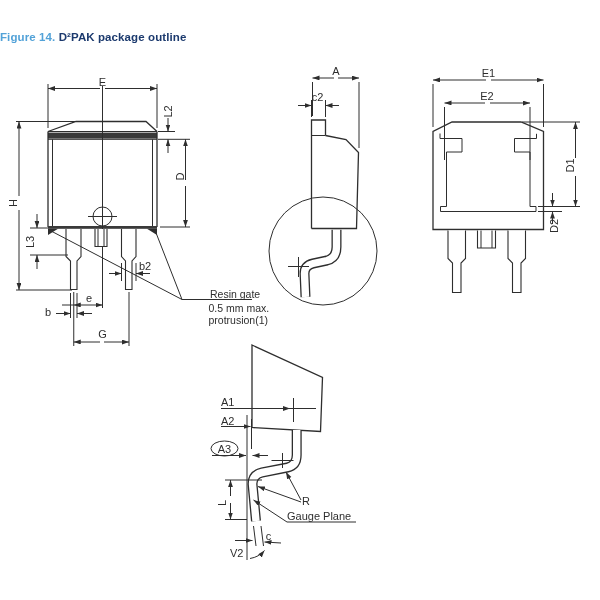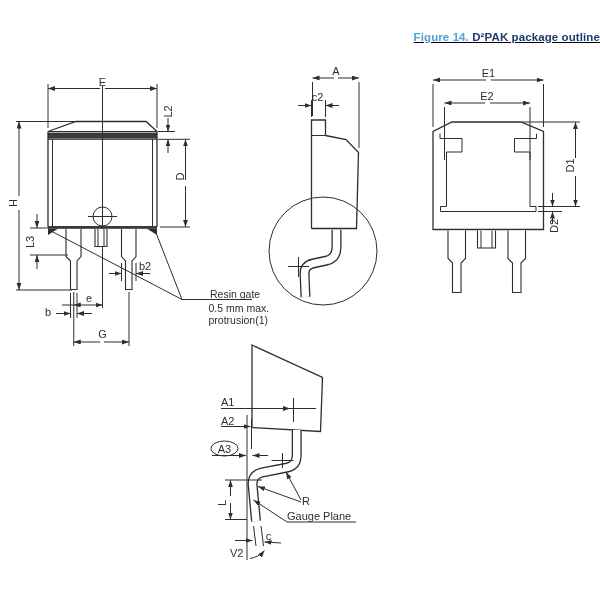--- a/index.html
+++ b/index.html
@@ -1,19 +1,19 @@
 <!DOCTYPE html>
 <html><head>
 <meta charset="utf-8">
 <style>
   html,body{margin:0;padding:0;background:#ffffff;}
   #page{position:relative;width:600px;height:600px;background:#ffffff;overflow:hidden;
         font-family:"Liberation Sans", sans-serif;}
-  #fig-title{position:absolute;top:31px;left:0;width:600px;text-align:right;
-             font-size:11.5px;font-weight:bold;letter-spacing:.1px;text-decoration:underline;}
+  #fig-title{position:absolute;top:31px;left:0;width:600px;text-align:left;
+             font-size:11.5px;font-weight:bold;letter-spacing:.1px;}
   #fig-title .accent{color:#52a2d8;}
   #fig-title .name{color:#1c3a6e;}
   svg text{font-family:"Liberation Sans", sans-serif;font-size:11px;fill:#2e2e2e;}
   svg text.small{font-size:10.5px;}
   .ln{stroke:#2e2e2e;stroke-width:1;fill:none;}
   .thk{stroke:#2e2e2e;stroke-width:1.3;fill:none;}
   .solid{fill:#3a3a3a;stroke:none;}
   .lead-outer{stroke:#2e2e2e;stroke-width:10;fill:none;stroke-linejoin:round;}
   .lead-inner{stroke:#ffffff;stroke-width:7.4;fill:none;stroke-linejoin:round;}
   .wht{fill:#ffffff;stroke:#2e2e2e;stroke-width:1.1;}

